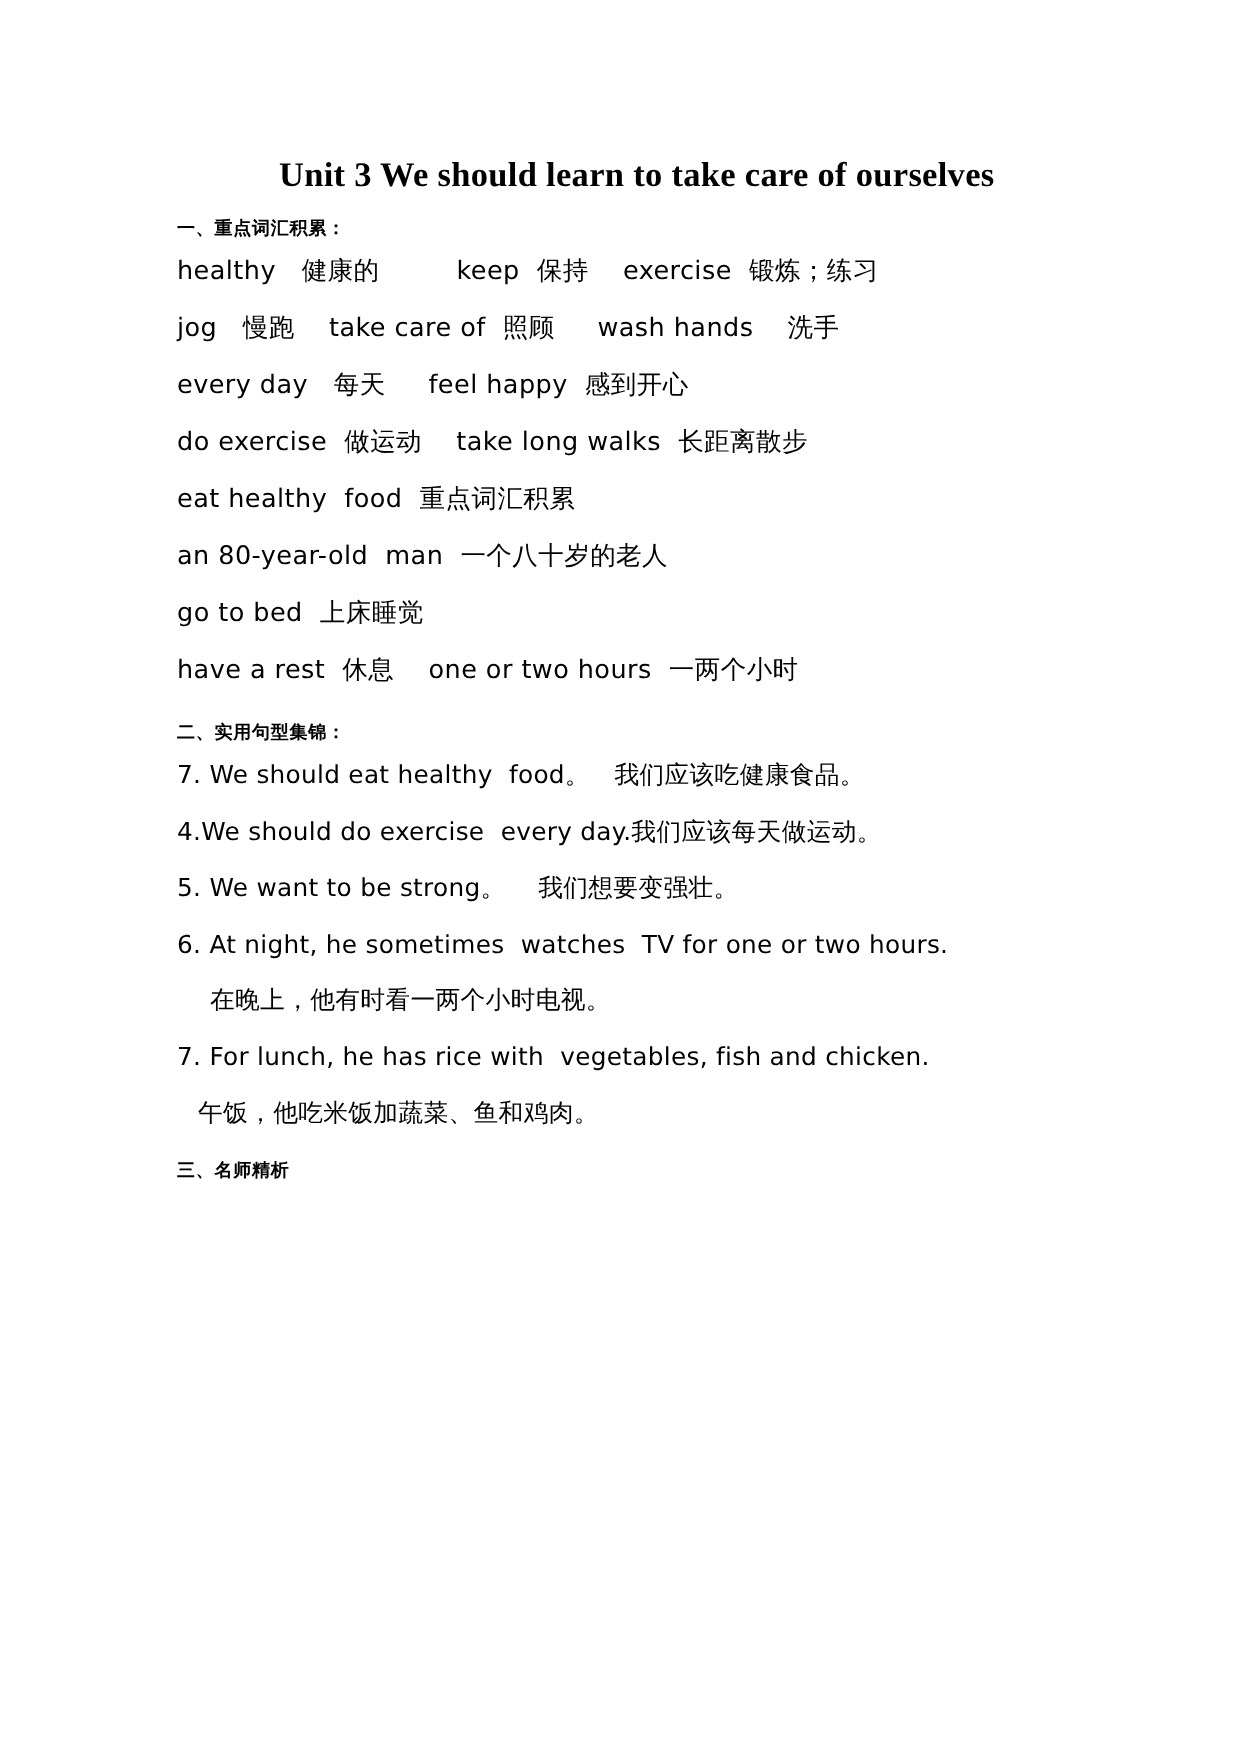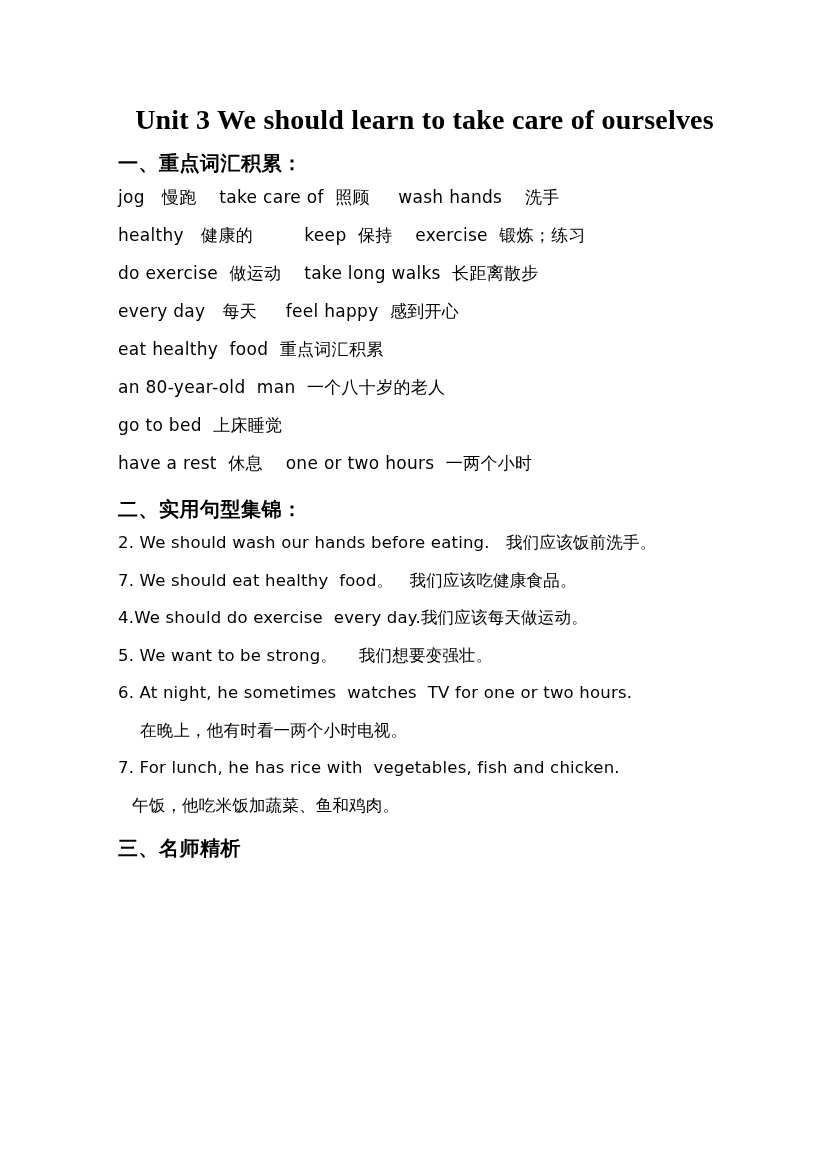--- a/index.html
+++ b/index.html
@@ -18,29 +18,29 @@
     position: relative;
     width: 827px;
     height: 1169px;
     box-sizing: border-box;
     padding: 96px 96px 0 118px;
   }
   .doc-title {
     text-align: center;
     font-family: "Liberation Serif", serif;
     font-weight: bold;
-    font-size: 28px;
+    font-size: 23px;
     letter-spacing: 0.2px;
     margin: 8px 0 14px 0;
     white-space: nowrap;
   }
   .section-head {
     font-family: "Liberation Serif", serif;
     font-weight: bold;
-    font-size: 20px;
+    font-size: 12px;
     margin: 10px 0 12px 0;
     letter-spacing: 0.5px;
   }
   .section-head.gap-top {
     margin-top: 24px;
   }
   .vocab-line {
     font-size: 17px;
     line-height: 1.0;
     margin: 0 0 21px 0;
@@ -66,33 +66,32 @@
 </style>
 </head>
 <body>
 
 <div class="page">
 
   <h1 class="doc-title">Unit 3 We should learn to take care of ourselves</h1>
 
   <div class="section">
     <div class="section-head cjk">一、重点词汇积累：</div>
+    <div class="vocab-line cjk">healthy   健康的         keep  保持    exercise  锻炼；练习</div>
     <div class="vocab-line cjk">jog   慢跑    take care of  照顾     wash hands    洗手</div>
-    <div class="vocab-line cjk">healthy   健康的         keep  保持    exercise  锻炼；练习</div>
+    <div class="vocab-line cjk">every day   每天     feel happy  感到开心</div>
     <div class="vocab-line cjk">do exercise  做运动    take long walks  长距离散步</div>
-    <div class="vocab-line cjk">every day   每天     feel happy  感到开心</div>
     <div class="vocab-line cjk">eat healthy  food  重点词汇积累</div>
     <div class="vocab-line cjk">an 80-year-old  man  一个八十岁的老人</div>
     <div class="vocab-line cjk">go to bed  上床睡觉</div>
     <div class="vocab-line cjk">have a rest  休息    one or two hours  一两个小时</div>
   </div>
 
   <div class="section">
     <div class="section-head cjk gap-top">二、实用句型集锦：</div>
-    <div class="sent-line cjk">2. We should wash our hands before eating.   我们应该饭前洗手。</div>
     <div class="sent-line cjk">7. We should eat healthy  food。   我们应该吃健康食品。</div>
     <div class="sent-line cjk">4.We should do exercise  every day.我们应该每天做运动。</div>
     <div class="sent-line cjk">5. We want to be strong。    我们想要变强壮。</div>
     <div class="sent-line cjk">6. At night, he sometimes  watches  TV for one or two hours.</div>
     <div class="sent-line cjk indent">在晚上，他有时看一两个小时电视。</div>
     <div class="sent-line cjk">7. For lunch, he has rice with  vegetables, fish and chicken.</div>
     <div class="sent-line cjk indent-sm">午饭，他吃米饭加蔬菜、鱼和鸡肉。</div>
   </div>
 
   <div class="section">

